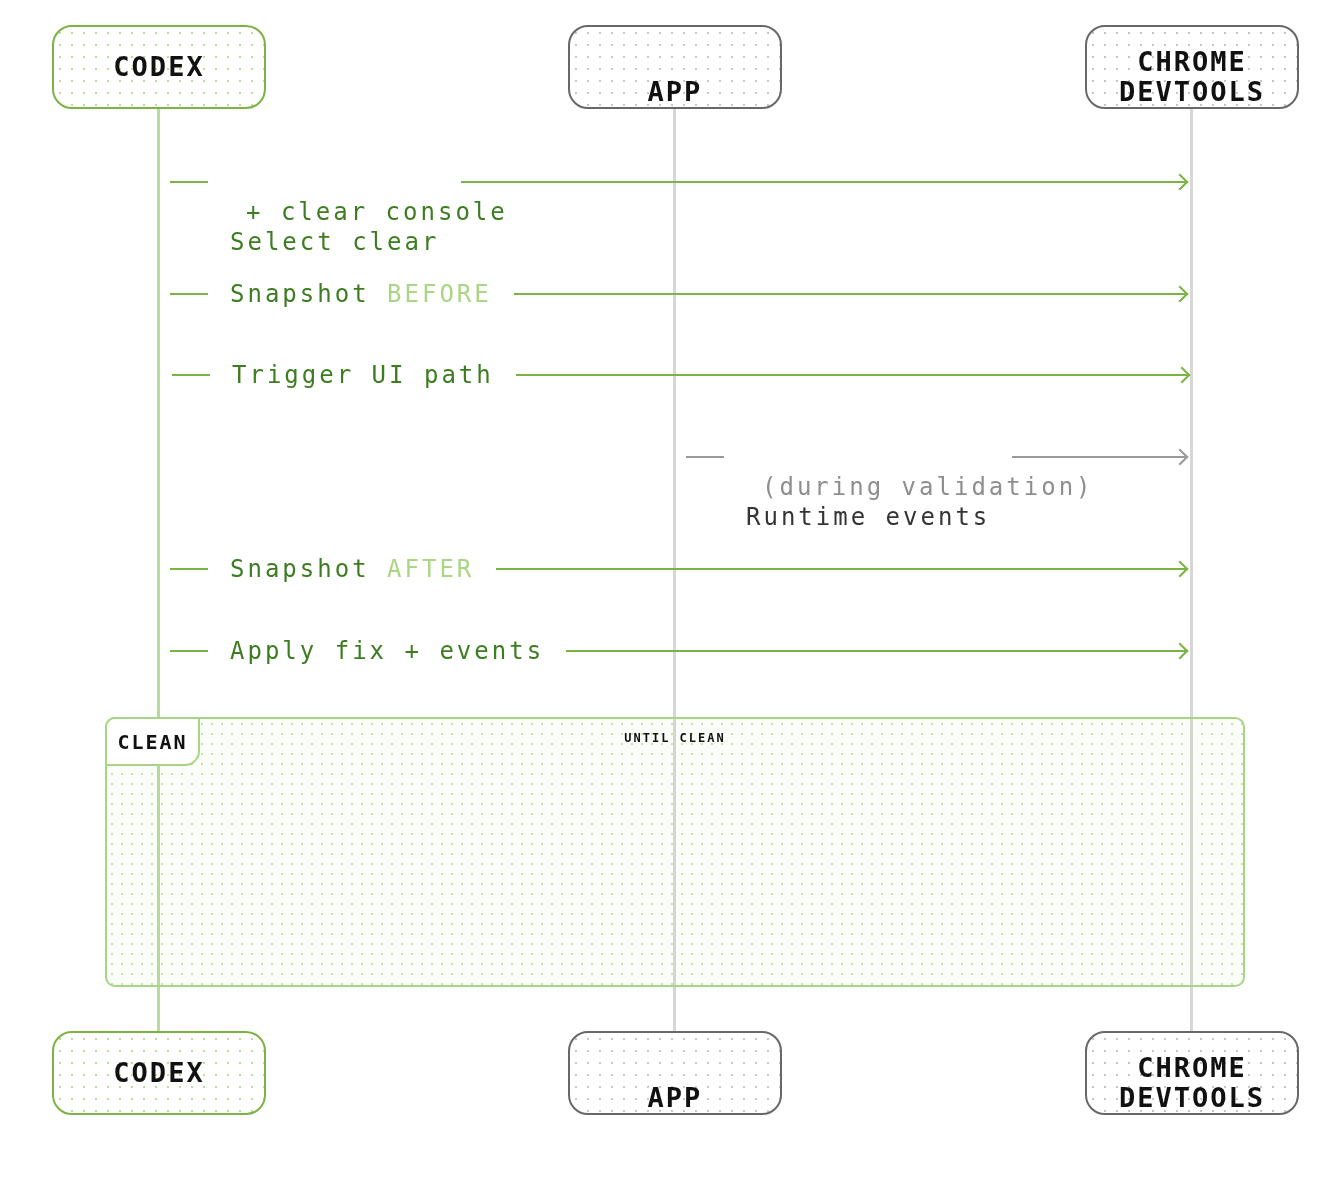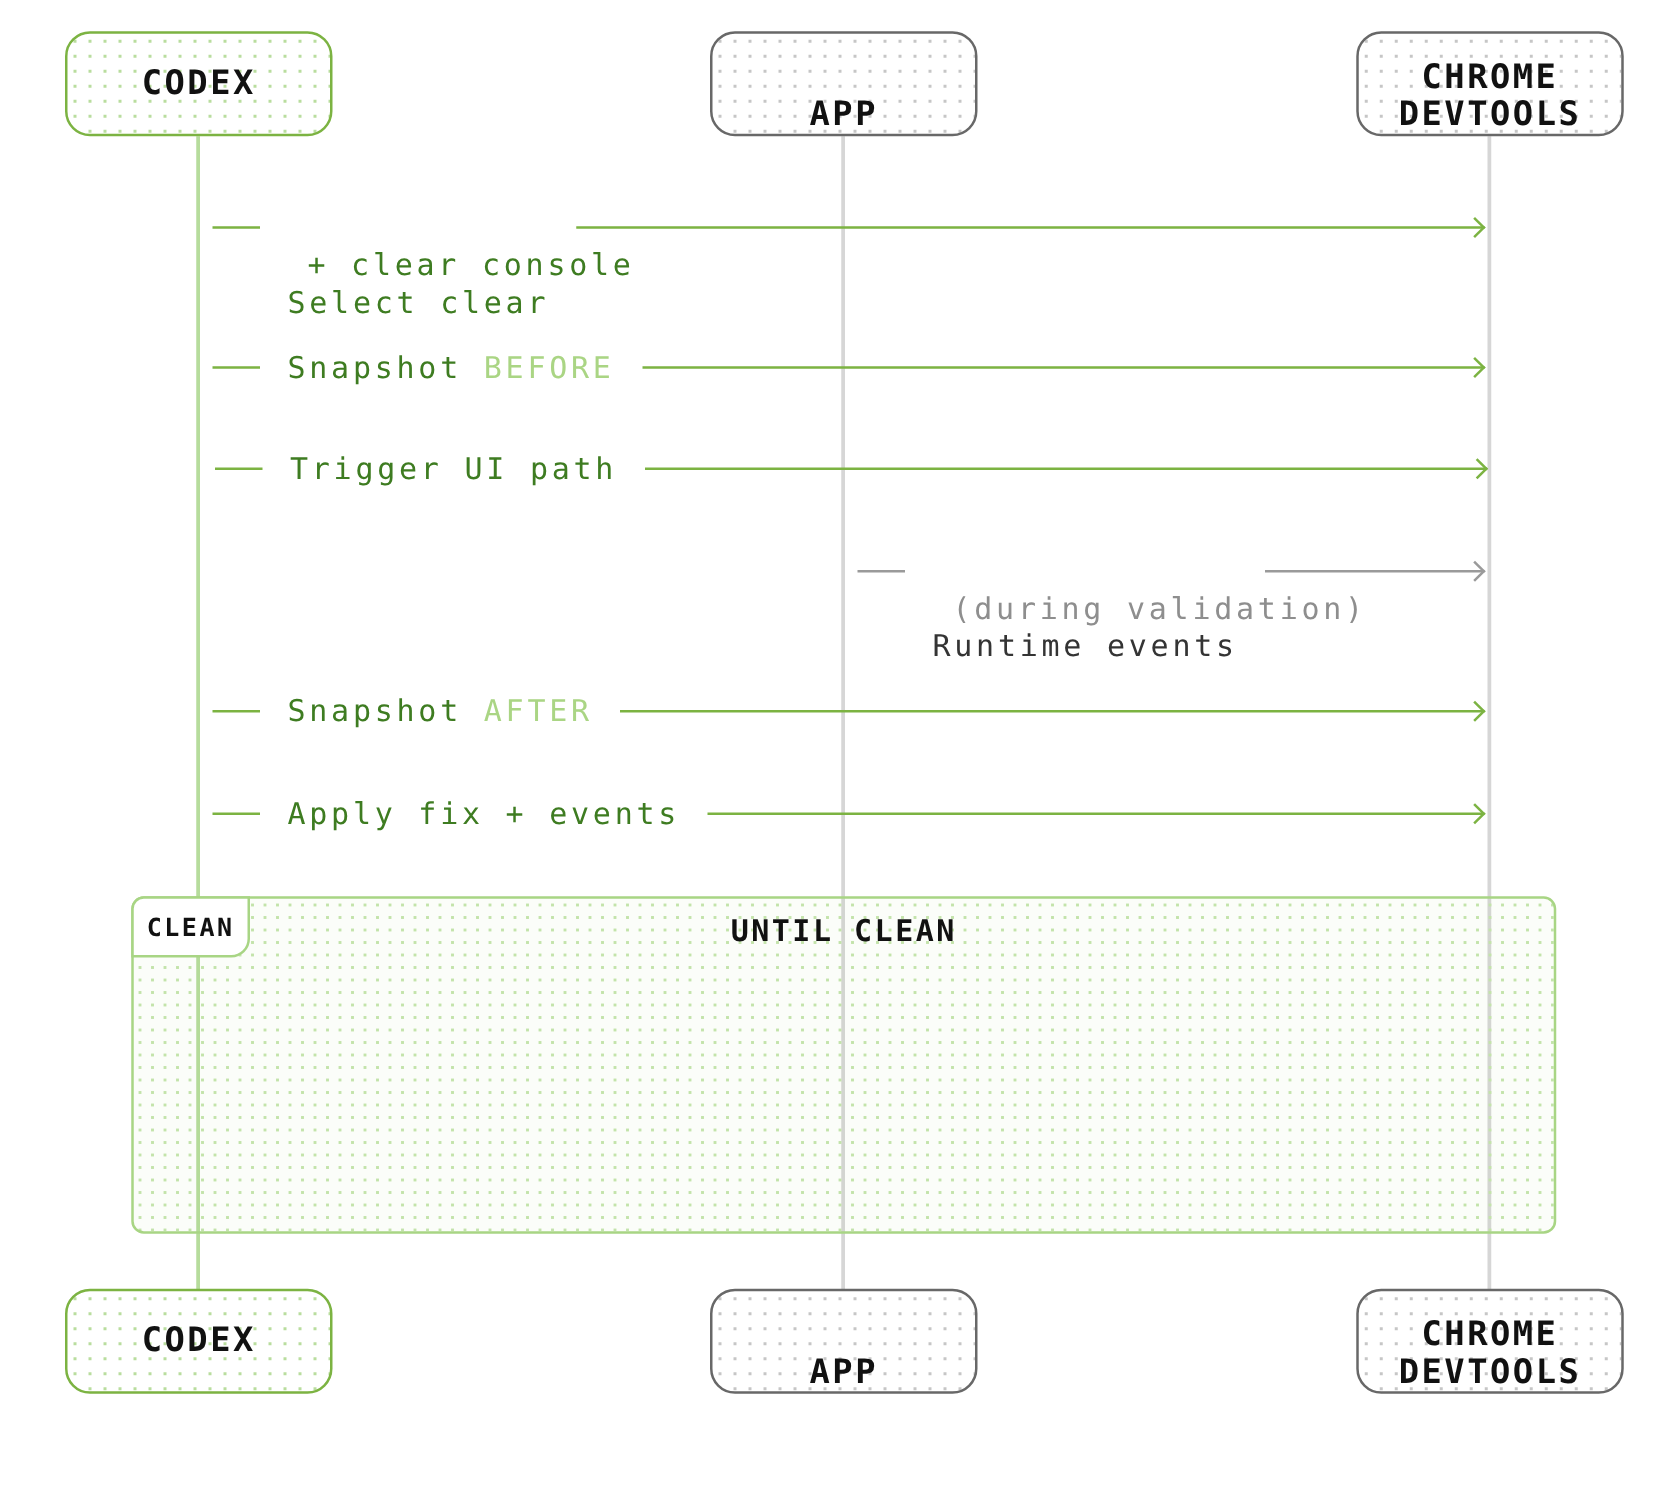--- a/index.html
+++ b/index.html
@@ -63,21 +63,21 @@
     background-image:radial-gradient(circle,var(--loop-dot) 1.1px,transparent 1.2px);
     background-size:10px 10px;z-index:2;}
   .loop-tag{position:absolute;left:105px;top:717px;width:95px;height:49px;
     background:#fff;border-right:2.5px solid var(--loop-border);
     border-bottom:2.5px solid var(--loop-border);
     border-top:2.5px solid var(--loop-border);border-left:2.5px solid var(--loop-border);
     border-top-left-radius:10px;border-bottom-right-radius:15px;
     display:flex;align-items:center;justify-content:center;
     font-weight:bold;font-size:20px;letter-spacing:2px;color:var(--ink);z-index:3;}
   .loop-cond{position:absolute;left:105px;top:731px;width:1140px;text-align:center;
-    font-weight:bold;font-size:24px;letter-spacing:2px;color:var(--ink);z-index:3;}
+    font-weight:bold;font-size:12px;letter-spacing:2px;color:var(--ink);z-index:3;}
 </style>
 </head>
 <body>
 
 <div class="diagram">
 
   <div class="lifeline green" style="left:157px"></div>
   <div class="lifeline gray" style="left:673px"></div>
   <div class="lifeline gray" style="left:1190px"></div>
 

